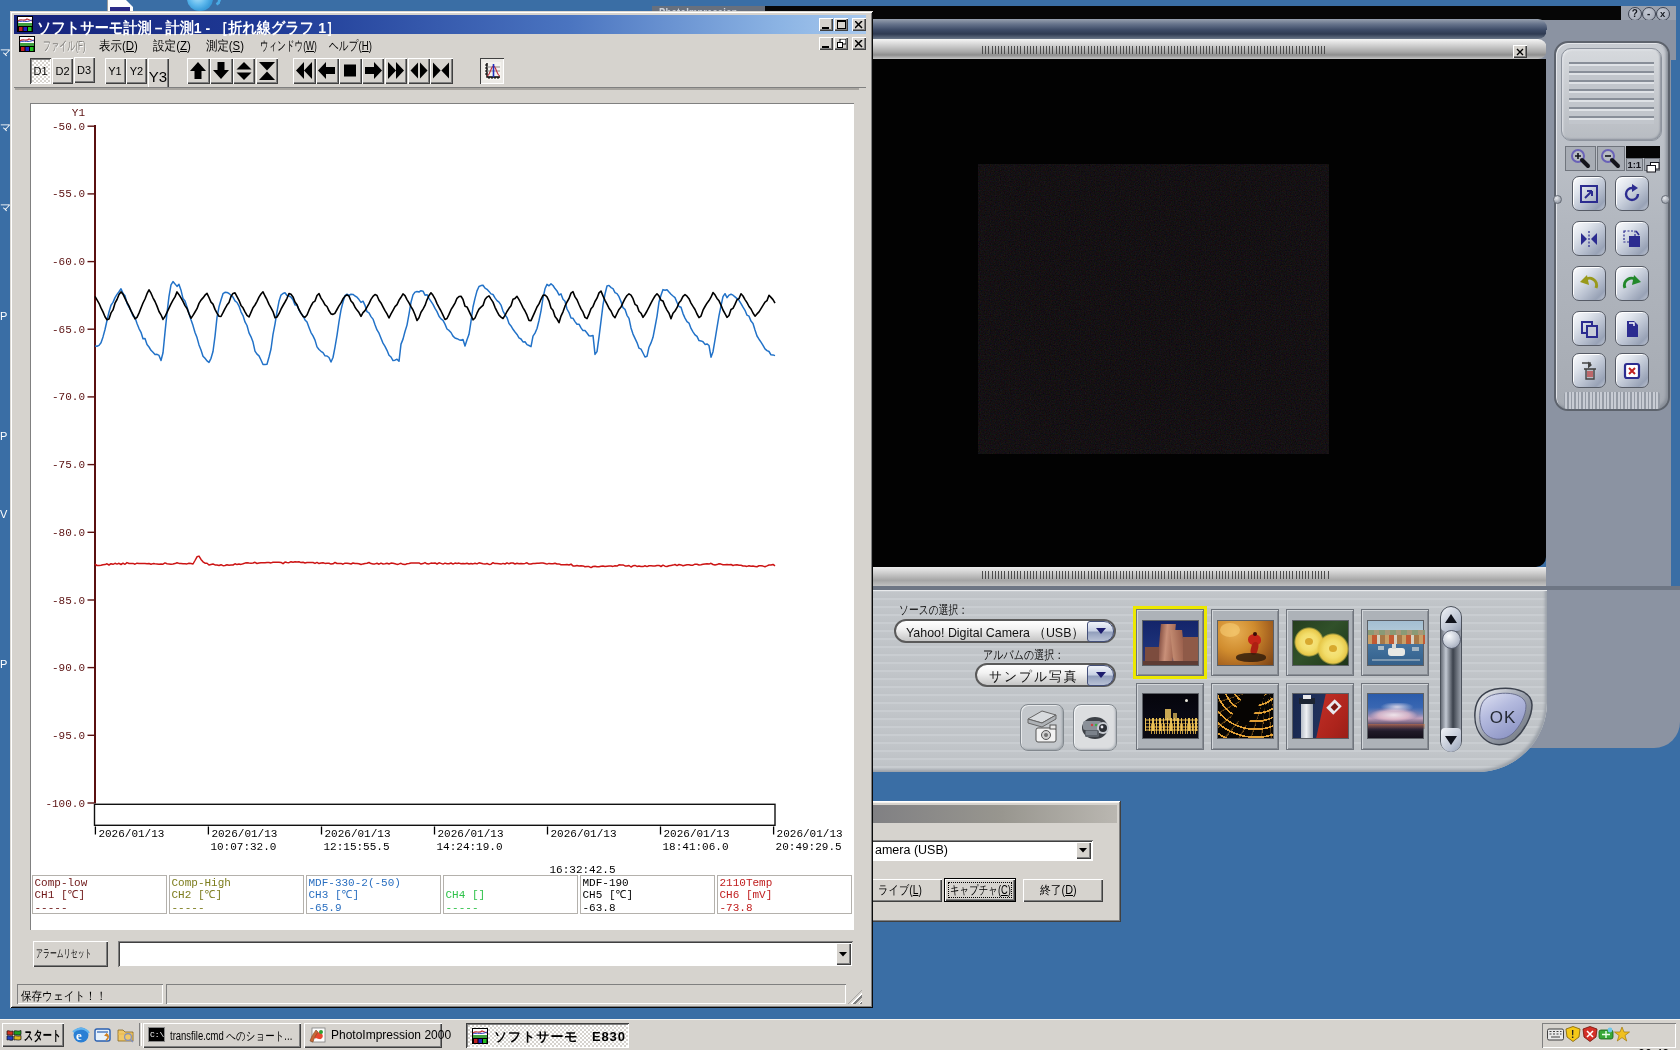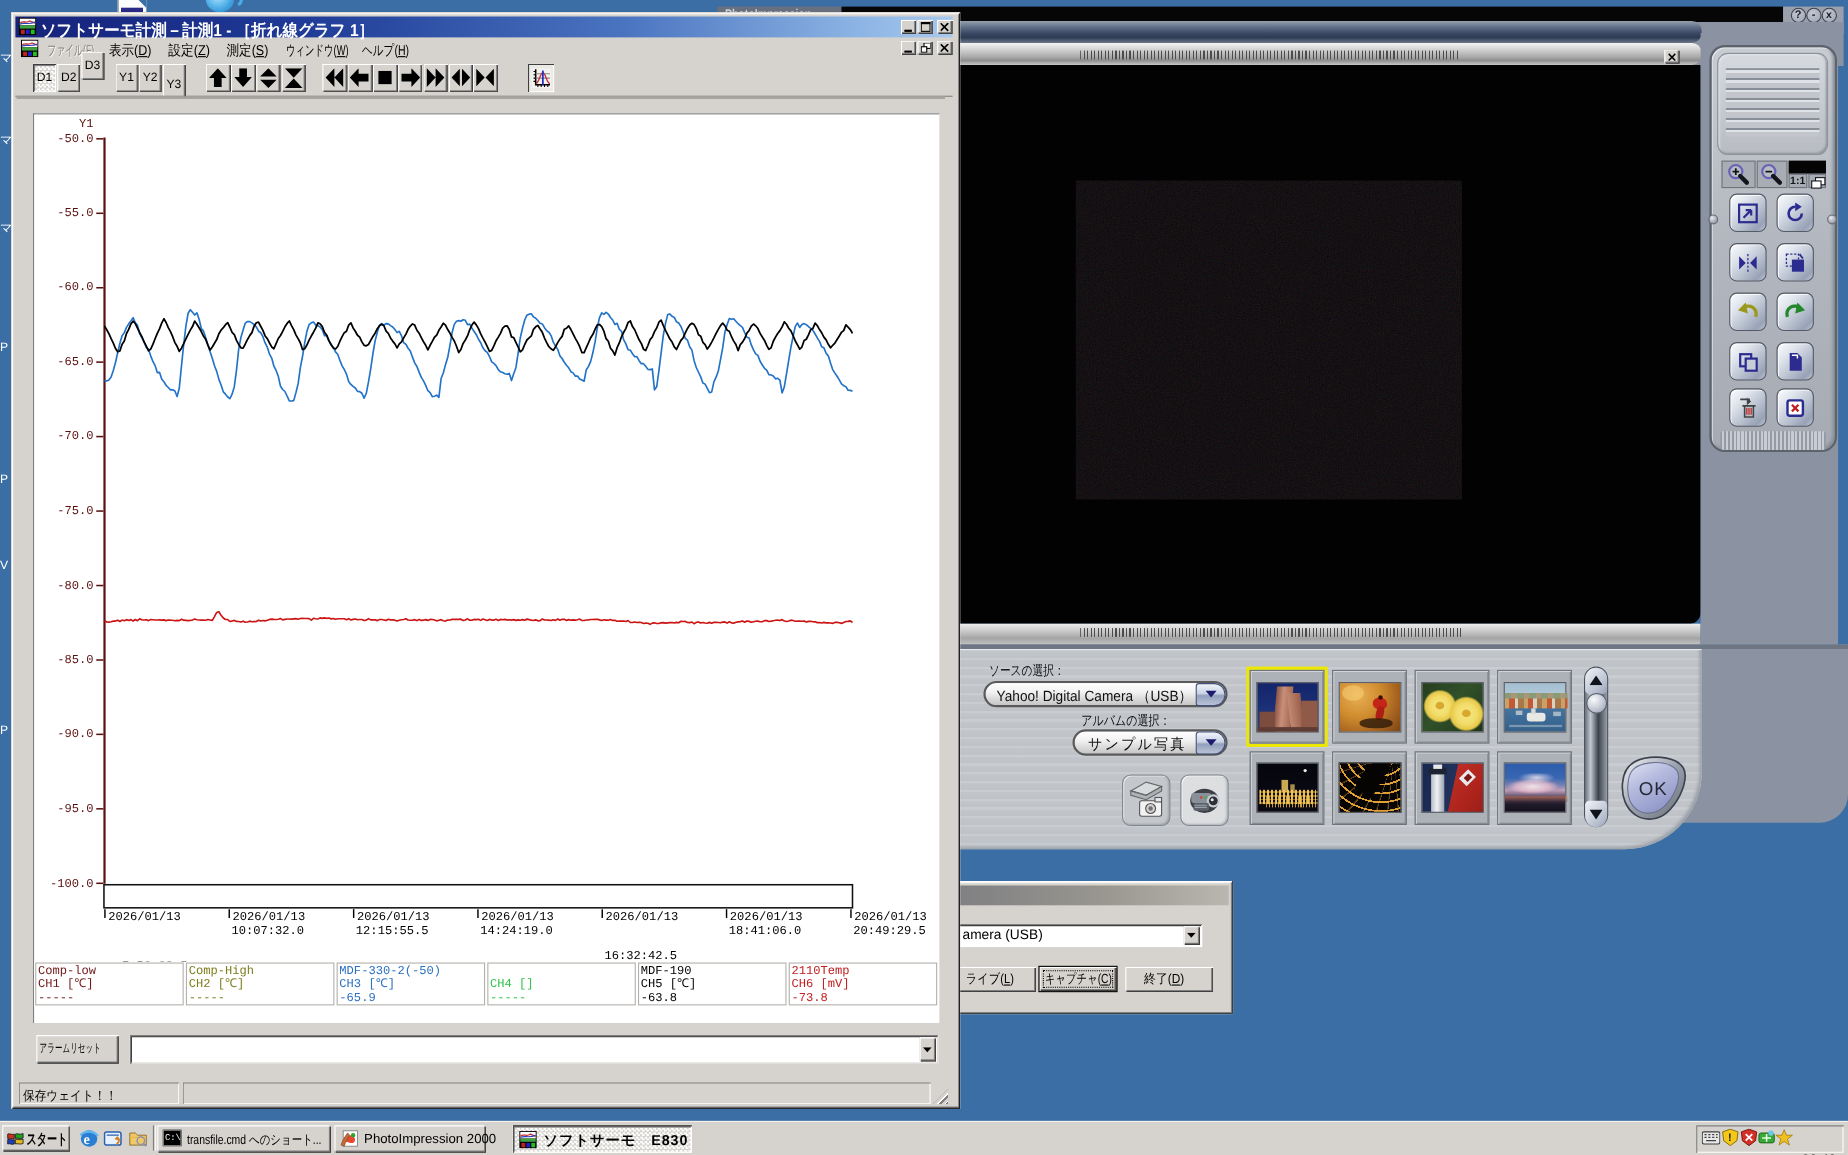--- a/index.html
+++ b/index.html
@@ -403,24 +403,24 @@
     </svg>
   </div>
 <div class="abs cap" style="left:852px;top:37px;width:14px;height:13px;">
     <svg width="8" height="8">
       <path d="M0,0 L7,7 M7,0 L0,7" stroke="#000" stroke-width="1.5"></path>
     </svg>
   </div>
 
 <div class="abs tbtnp" style="left:30px;top:57.5px;width:21px;height:26px;font-size:11px;">D1</div>
 <div class="abs tbtn" style="left:52px;top:57.5px;width:21px;height:26px;font-size:11px;">D2</div>
-<div class="abs tbtn" style="left:73.5px;top:47px;width:21px;height:26px;font-size:11px;">D3</div>
+<div class="abs tbtn" style="left:73.5px;top:57px;width:21px;height:26px;font-size:11px;">D3</div>
 <div class="abs tbtn" style="left:104.5px;top:57.5px;width:21px;height:26px;font-size:11px;">Y1</div>
 <div class="abs tbtn" style="left:126px;top:57.5px;width:21px;height:26px;font-size:11px;">Y2</div>
-<div class="abs tbtn" style="left:147.5px;top:57.5px;width:21px;height:38px;font-size:11px;">Y3</div>
+<div class="abs tbtn" style="left:147.5px;top:57.5px;width:21px;height:38px;font-size:15px;">Y3</div>
 <div class="abs tbtn" style="left:187px;top:57.5px;width:22.5px;height:26px;">
     <svg width="18" height="17">
       <path d="M9,0 L17,9 L12.5,9 L12.5,17 L5.5,17 L5.5,9 L1,9 Z" fill="#000"></path>
     </svg>
   </div>
 <div class="abs tbtn" style="left:210px;top:57.5px;width:22.5px;height:26px;">
     <svg width="18" height="17">
       <path d="M9,17 L17,8 L12.5,8 L12.5,0 L5.5,0 L5.5,8 L1,8 Z" fill="#000"></path>
     </svg>
   </div>

